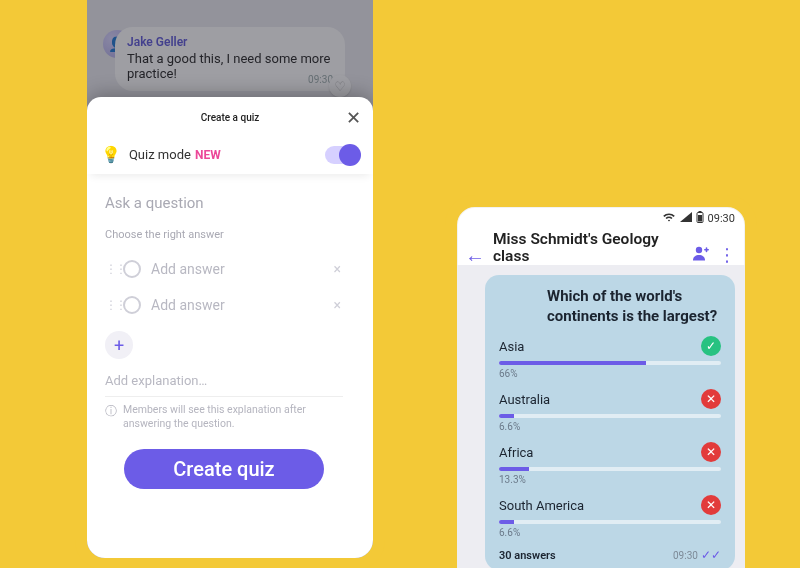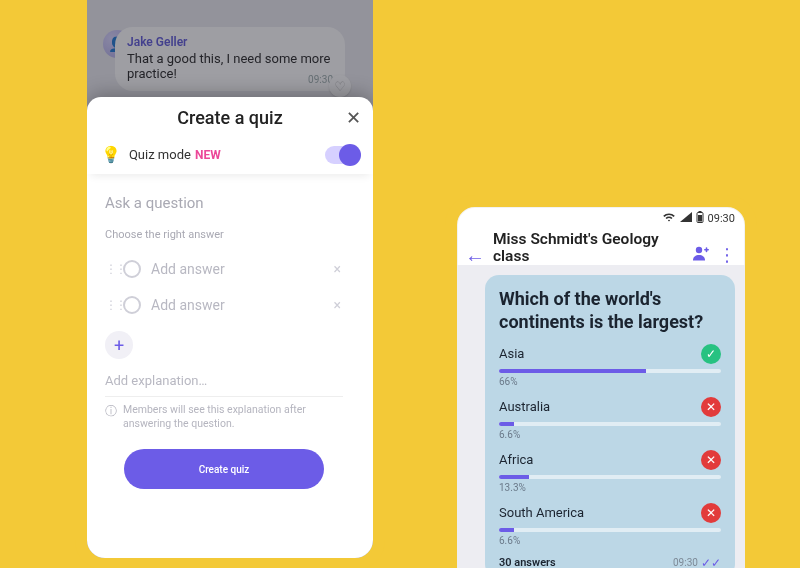--- a/index.html
+++ b/index.html
@@ -41,21 +41,21 @@
   }
   .dim-overlay { position:absolute; inset:0; background:rgba(40,40,50,.45); }
 
   
   .sheet {
     position:absolute; left:0; right:0; top:165px; bottom:0; background:#fff;
     border-top-left-radius:14px; border-top-right-radius:14px; box-shadow:0 -4px 18px rgba(0,0,0,.25);
     display:flex; flex-direction:column;
   }
   .sheet-header { display:flex; align-items:center; justify-content:center; height:40px; position:relative; }
-  .sheet-header .title { font-size:18px; font-weight:500; color:#222; }
+  .sheet-header .title { font-size:10px; font-weight:500; color:#222; }
   .sheet-header .close { position:absolute; right:12px; top:10px; font-size:18px; color:#555; cursor:pointer; }
   .quiz-row {
     display:flex; align-items:center; padding:8px 14px 10px 14px; font-size:13px; color:#333;
     box-shadow: 0 6px 8px -4px rgba(0,0,0,.08);
   }
   .bulb { color:#f3c33a; font-size:16px; margin-right:8px; }
   .new-badge { color:#ec4899; font-weight:700; margin-left:4px; font-size:12px; }
   .toggle {
     margin-left:auto; width:34px; height:18px; background:#d6d0ff; border-radius:10px; position:relative; cursor:pointer;
   }
@@ -76,21 +76,21 @@
   .add-btn {
     width:28px; height:28px; border-radius:50%; background:#f1f0f6; color:#6c5ce7;
     display:flex; align-items:center; justify-content:center; font-size:18px; margin:8px 0 10px 0; cursor:pointer;
   }
   .explain-input { width:100%; border:0; outline:none; font-size:13px; color:#333; padding:4px 0 6px 0; }
   .explain-input::placeholder { color:#b8b8c2; }
   .info-row { display:flex; align-items:flex-start; gap:6px; color:#b5b5bf; font-size:10.5px; line-height:1.35; margin-top:2px; padding-bottom:6px; border-top:1px solid #eee; padding-top:6px;}
   .info-icon { font-size:12px; }
   .create-btn {
     margin:12px auto 14px; width:200px; height:40px; border:0; border-radius:22px;
-    background:#6c5ce7; color:#fff; font-size:10px; font-weight:500; cursor:pointer; display:block;
+    background:#6c5ce7; color:#fff; font-size:20px; font-weight:500; cursor:pointer; display:block;
   }
 
   
   .phone-right {
     position: absolute;
     left: 445px;
     top: 195px;
     width: 312px;
     height: 540px;
     background:#fff;
@@ -107,21 +107,21 @@
   .ch-sub { font-size:11px; color:#9aa; }
   .ch-spacer { flex:1; }
   .addp { color:#6c5ce7; font-size:18px; cursor:pointer; }
   .dots { color:#6c5ce7; font-size:18px; cursor:pointer; letter-spacing:-1px; }
   .chat-canvas { background:#ededf2; position:absolute; left:0; right:0; top:58px; bottom:0; padding:10px 10px; }
 
   .quiz-card {
     margin-left:auto; width:250px; background:#bcd7e6; border-radius:14px;
     padding:12px 14px 8px 14px;
   }
-  .quiz-q { font-size:18px; font-weight:700; color:#1b2430; line-height:1.3; margin-bottom:10px; }
+  .quiz-q { font-size:15px; font-weight:700; color:#1b2430; line-height:1.3; margin-bottom:10px;margin-left:48px; }
   .opt { margin-bottom:10px; }
   .opt-row { display:flex; align-items:center; justify-content:space-between;margin-top:8px; }
   .opt-label { font-size:13px; color:#1b2430; }
   .opt-icon { width:20px; height:20px; border-radius:50%; display:flex; align-items:center; justify-content:center; font-size:12px; color:#fff; }
   .opt-icon.ok { background:#27c281; }
   .opt-icon.bad { background:#e23b3b; }
   .bar-track { height:4px; background:rgba(255,255,255,.55); border-radius:3px; margin-top:5px; overflow:hidden; }
   .bar-fill { height:100%; background:#6c5ce7; }
   .opt-pct { font-size:10px; color:#6b7a8a; margin-top:3px; }
   .card-footer { display:flex; align-items:center; justify-content:space-between; margin-top:4px; }

